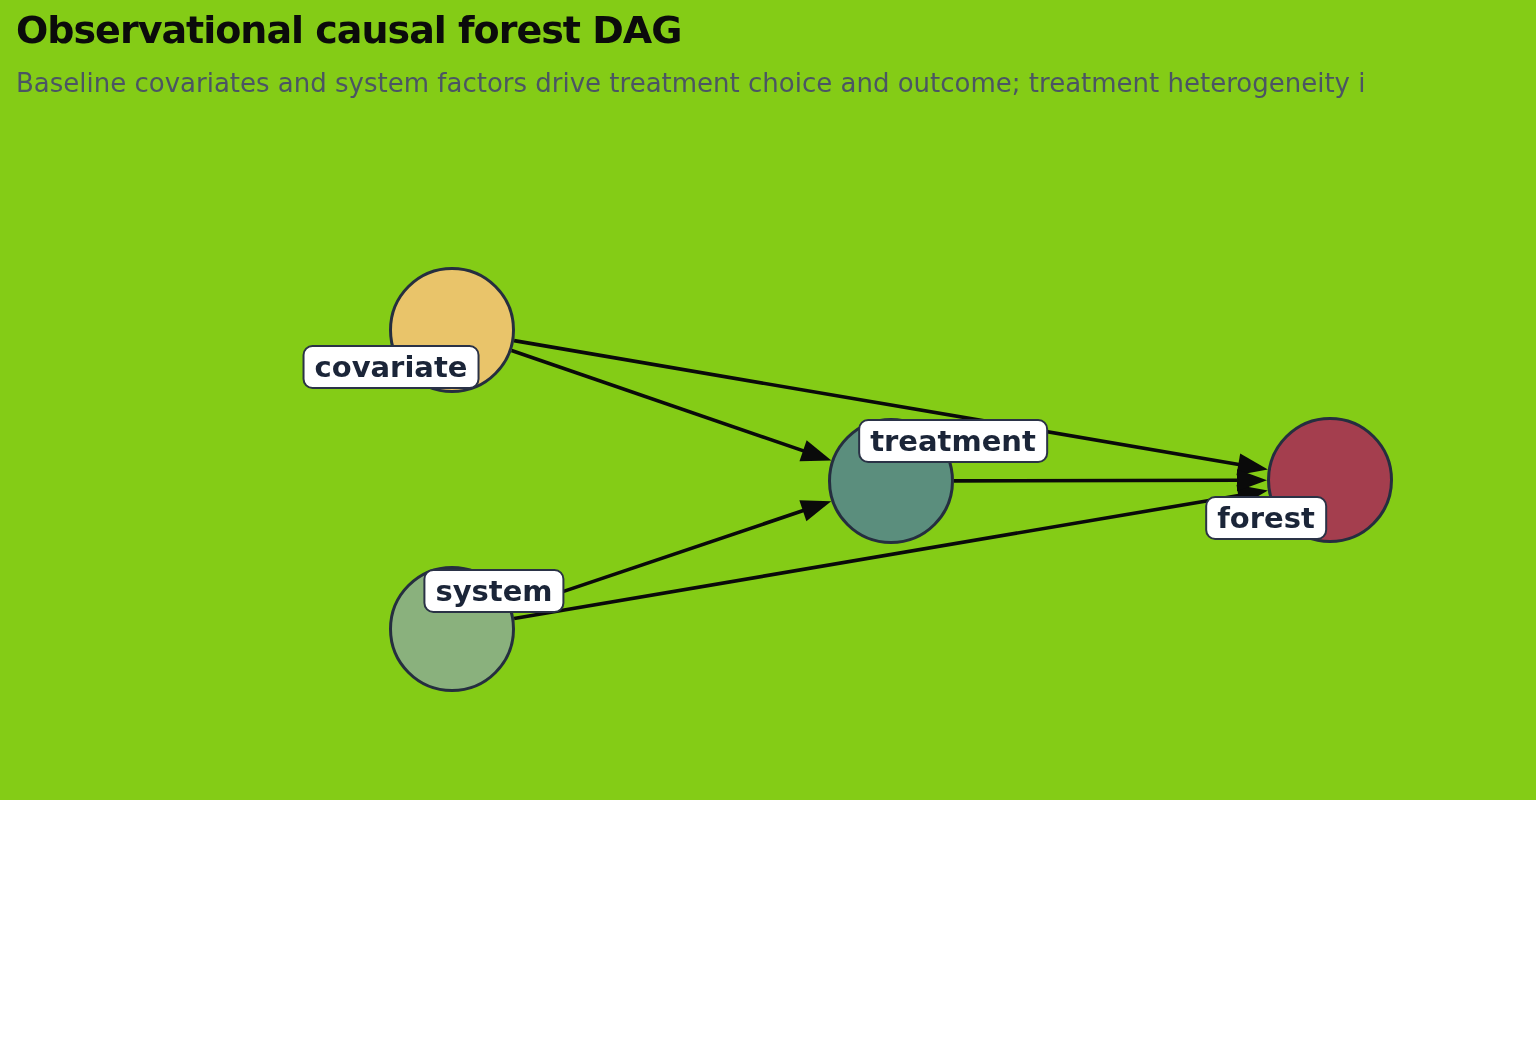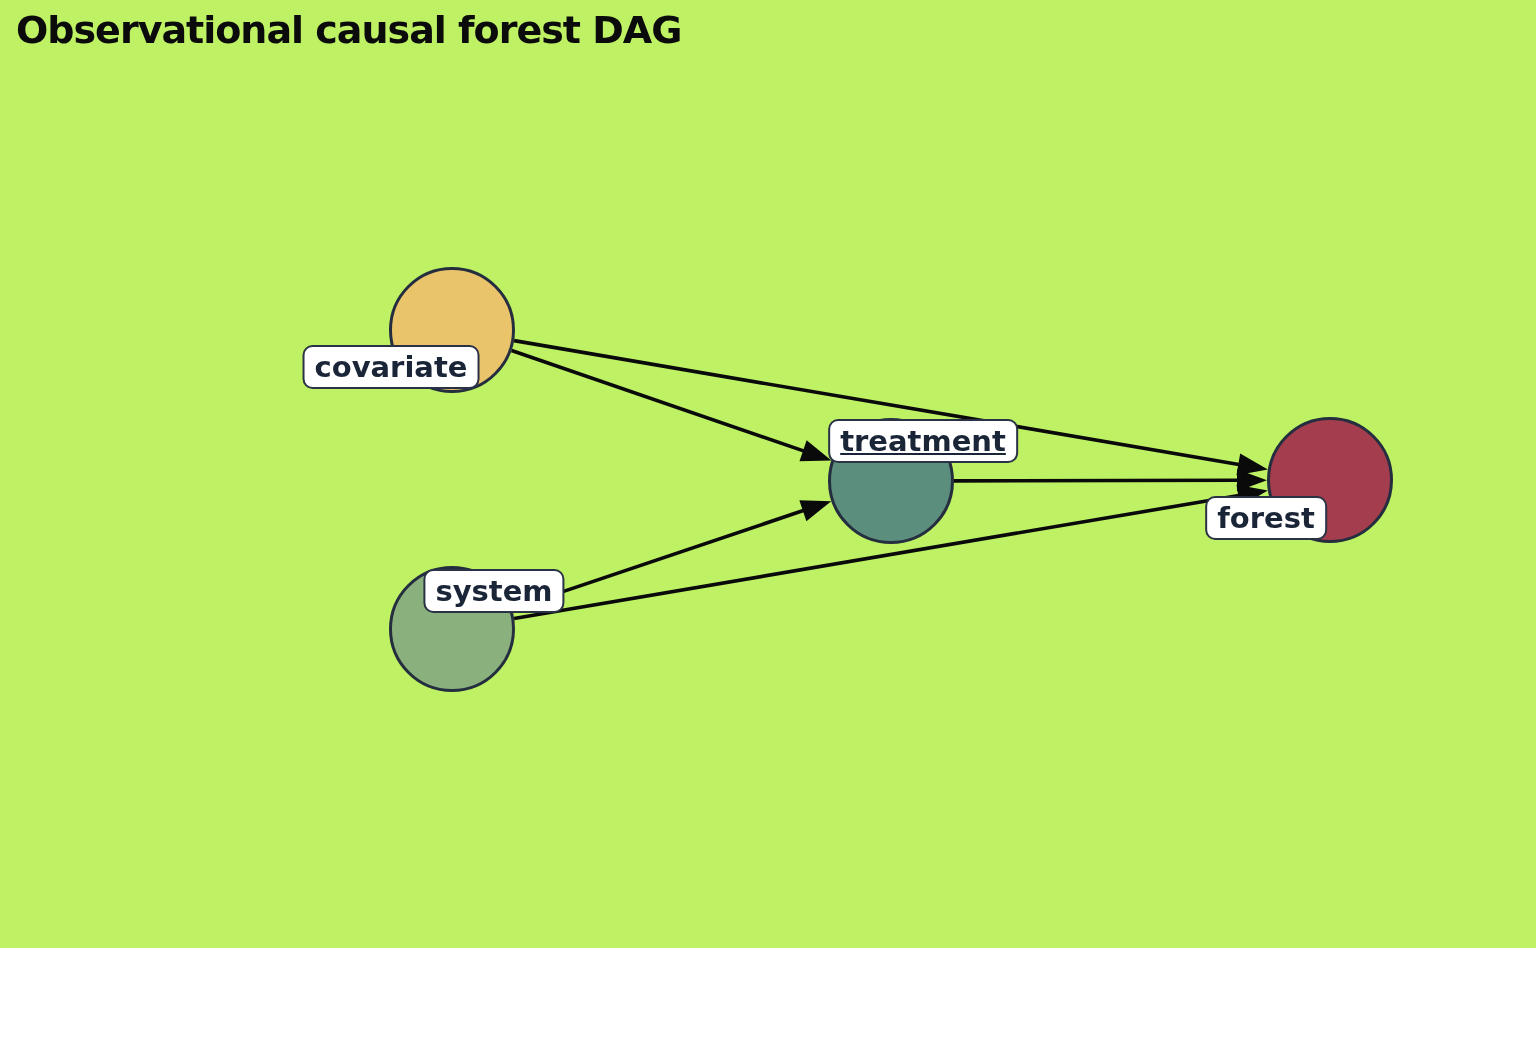--- a/index.html
+++ b/index.html
@@ -1,21 +1,21 @@
 <!DOCTYPE html>
 <html><head>
 <meta charset="utf-8">
 <style>
   html, body { margin: 0; padding: 0; background: #ffffff; }
   #figure {
     position: relative;
     width: 1536px;
-    height: 948px;
+    height: 800px;
     overflow: hidden;
-    background: #bef264;
+    background: #84cc16;
     font-family: "DejaVu Sans", "Liberation Sans", sans-serif;
   }
   #page-title {
     position: absolute;
     left: 16px;
     top: 6px;
     font-size: 38px;
     line-height: 48px;
     font-weight: bold;
     letter-spacing: -1px;
@@ -53,35 +53,36 @@
     line-height: 34px;
     font-weight: bold;
     white-space: nowrap;
   }
 </style>
 </head>
 <body>
 
 <div id="figure">
   <div id="page-title">Observational causal forest DAG</div>
+  <div id="page-subtitle">Baseline covariates and system factors drive treatment choice and outcome; treatment heterogeneity i</div>
   <svg id="dag-edges" width="1536" height="1056" viewBox="0 0 1536 1056">
       <line x1="511.57434353124546" y1="350.49140290026895" x2="804.9481704548676" y2="451.40130692183374" stroke="#0A0A0A" stroke-width="3.6"></line>
       <polygon points="831.4256564687545,460.50859709973105 799.4790574554161,461.15265570029663 806.6347854523353,440.3489166893855" fill="#0A0A0A"></polygon>
       <line x1="514.1002496949138" y1="340.60938206632926" x2="1240.299639329569" y2="464.6753370153022" stroke="#0A0A0A" stroke-width="3.6"></line>
       <polygon points="1267.8997503050862,469.39061793367074 1236.4757710419585,475.1814319758005 1240.1806346206768,453.49563049503695" fill="#0A0A0A"></polygon>
       <line x1="511.6987057161352" y1="608.8737848610751" x2="804.7685361878047" y2="510.07119964511367" stroke="#0A0A0A" stroke-width="3.6"></line>
       <polygon points="831.3012942838648,501.12621513892486 806.3874402369461,521.1337106475793 799.3592381249405,500.28654357210354" fill="#0A0A0A"></polygon>
       <line x1="514.1119547611529" y1="618.4593607523784" x2="1240.2827320116683" y2="495.2253678021201" stroke="#0A0A0A" stroke-width="3.6"></line>
       <polygon points="1267.888045238847,490.5406392476216 1240.151352998994,506.4049357524046 1236.470494849031,484.7150467881925" fill="#0A0A0A"></polygon>
       <line x1="953.9998365519201" y1="480.8564923996539" x2="1239.000236091671" y2="480.20728875605545" stroke="#0A0A0A" stroke-width="3.6"></line>
       <polygon points="1267.00016344808,480.1435076003461 1237.0252981630993,491.2118160143382 1236.9751843978988,469.21187309144545" fill="#0A0A0A"></polygon>
     </svg>
   <div id="dag-nodes">
       <div class="dag-node" style="left: 389px; top: 267px; width: 126px; height: 126px; background: rgb(233, 196, 106); border: 3.5px solid rgb(37, 46, 63);"></div>
       <div class="dag-node" style="left: 389px; top: 566px; width: 126px; height: 126px; background: rgb(138, 177, 125); border: 3.5px solid rgb(37, 46, 63);"></div>
       <div class="dag-node" style="left: 828px; top: 418px; width: 126px; height: 126px; background: rgb(91, 142, 125); border: 3.5px solid rgb(37, 46, 63);"></div>
       <div class="dag-node" style="left: 1267px; top: 417px; width: 126px; height: 126px; background: rgb(164, 62, 78); border: 3.5px solid rgb(37, 46, 63);"></div>
       <div class="dag-label" style="left: 391px; top: 367px; border: 2.5px solid rgb(42, 50, 70); background: rgb(255, 255, 255); color: rgb(27, 37, 56);">covariate</div>
       <div class="dag-label" style="left: 494px; top: 591px; border: 2.5px solid rgb(42, 50, 70); background: rgb(255, 255, 255); color: rgb(27, 37, 56);">system</div>
-      <div class="dag-label" style="left: 923px; top: 441px; border: 2.5px solid rgb(42, 50, 70); background: rgb(255, 255, 255); color: rgb(27, 37, 56); text-decoration: underline;">treatment</div>
+      <div class="dag-label" style="left: 953px; top: 441px; border: 2.5px solid rgb(42, 50, 70); background: rgb(255, 255, 255); color: rgb(27, 37, 56);">treatment</div>
       <div class="dag-label" style="left: 1266px; top: 518px; border: 2.5px solid rgb(42, 50, 70); background: rgb(255, 255, 255); color: rgb(27, 37, 56);">forest</div>
     </div>
 </div>
 
 </body></html>

